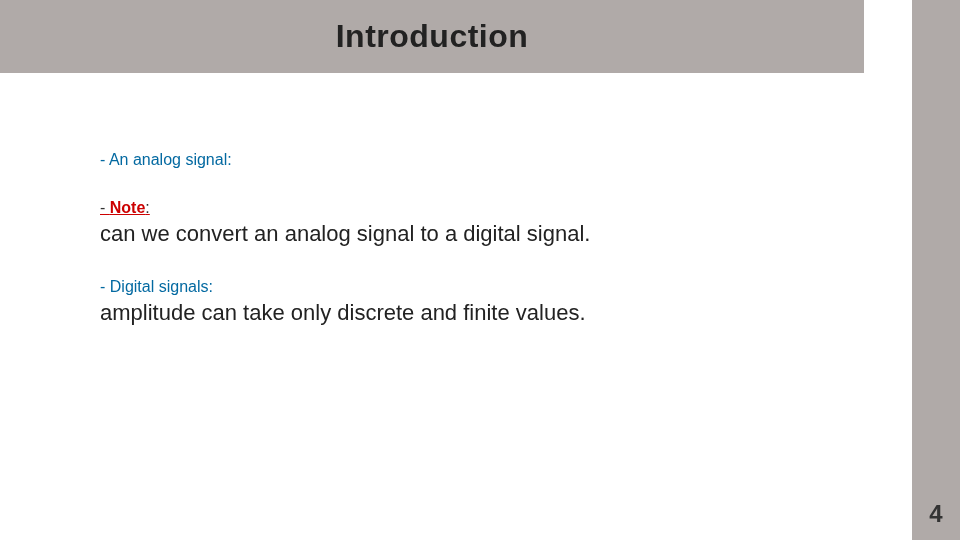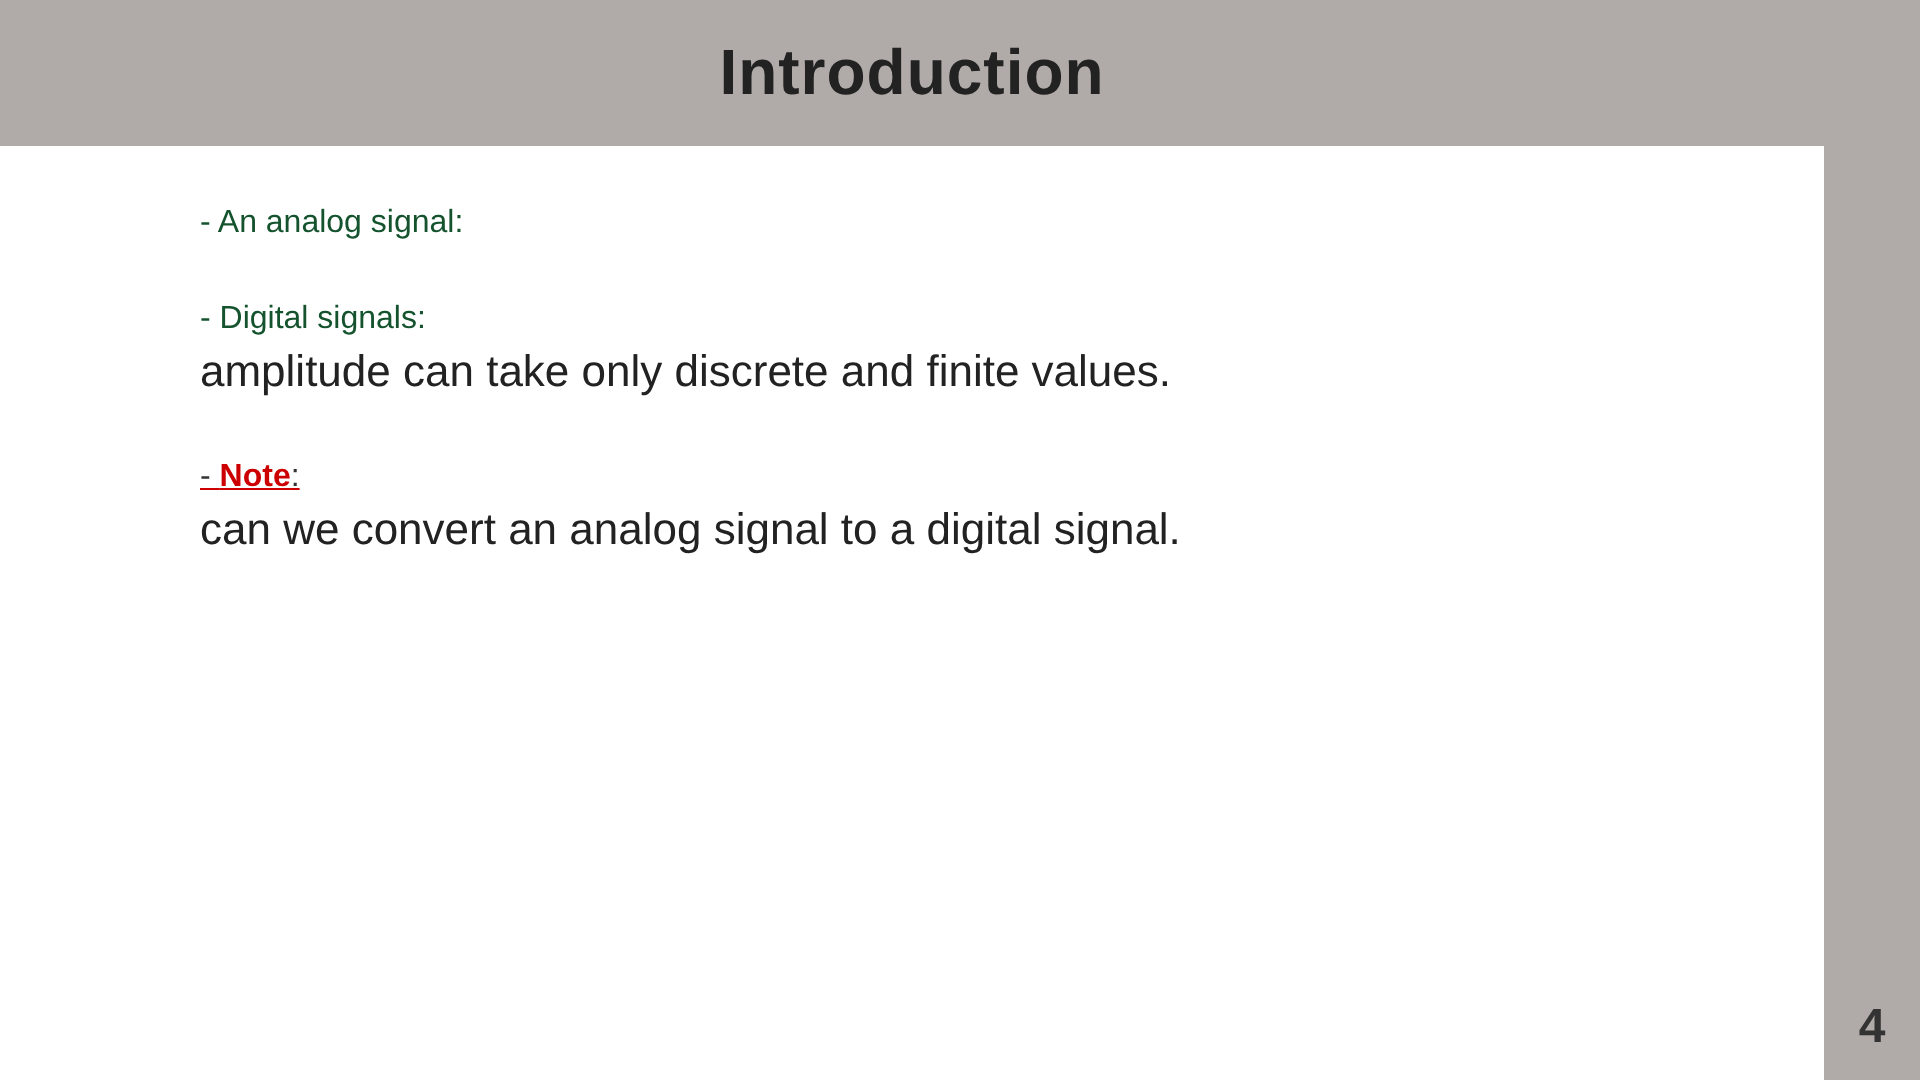--- a/index.html
+++ b/index.html
@@ -1,18 +1,19 @@
 <!DOCTYPE html>
 <html><head>
   <meta charset="utf-8">
   <style>
     * {
       margin: 0;
       padding: 0;
       box-sizing: border-box;
+      gap: 48px;
     }
 
     body {
       width: 960px;
       height: 540px;
       background-color: #ffffff;
       font-family: Arial, sans-serif;
       overflow: hidden;
       display: flex;
     }
@@ -46,21 +47,21 @@
       flex-direction: column;
       gap: 0px;
     }
 
     .bullet-item {
       margin-bottom: 28px;
     }
 
     .bullet-label {
       font-size: 16px;
-      color: #14532d;
+      color: #0369a1;
       margin-bottom: 2px;
     }
 
     .bullet-text {
       font-size: 22px;
       color: #222222;
       line-height: 1.4;
     }
 
     .note-label {
@@ -101,29 +102,29 @@
     <h1>Introduction</h1>
   </div>
 
   <div class="content-area">
 
     <div class="bullet-item">
       <div class="bullet-label">- An analog signal:</div>
     </div>
 
     <div class="bullet-item">
-      <div class="bullet-label">- Digital signals:</div>
-      <div class="bullet-text">amplitude can take only discrete and finite values.</div>
-    </div>
-
-    <div class="bullet-item">
       <div class="note-label">
         <span class="note-prefix">- </span><span style="color:#cc0000; text-decoration:underline;">Note</span><span class="note-prefix">:</span>
       </div>
       <div class="bullet-text">can we convert an analog signal to a digital signal.</div>
+    </div>
+
+    <div class="bullet-item">
+      <div class="bullet-label">- Digital signals:</div>
+      <div class="bullet-text">amplitude can take only discrete and finite values.</div>
     </div>
 
   </div>
 </div>
 
 <div class="right-sidebar">
   <span class="slide-number">4</span>
 </div>
 
 </body></html>

